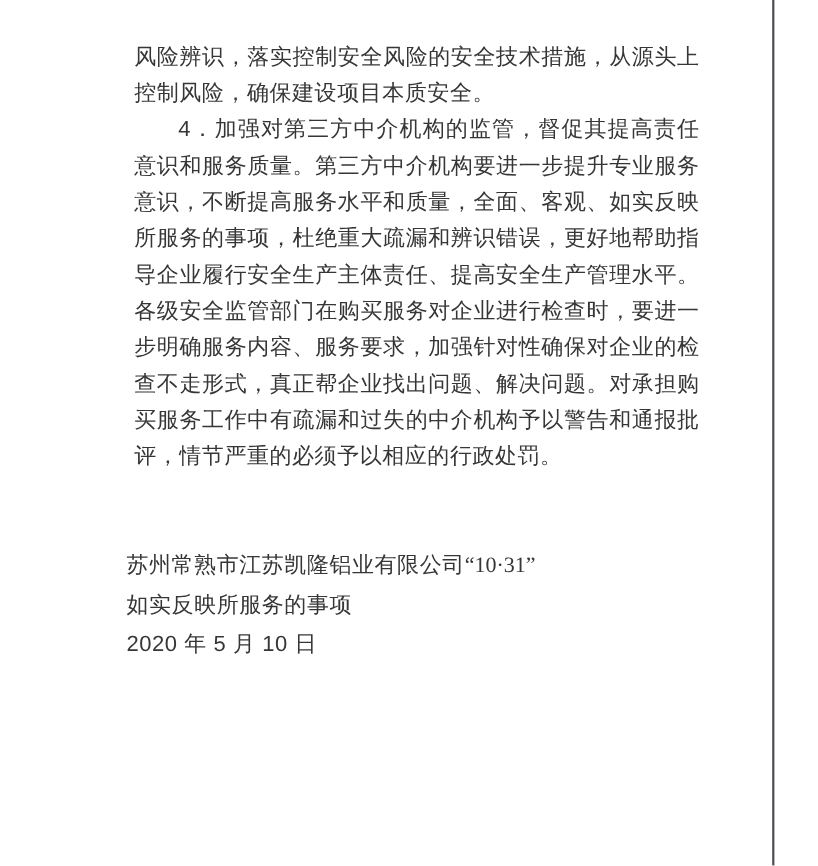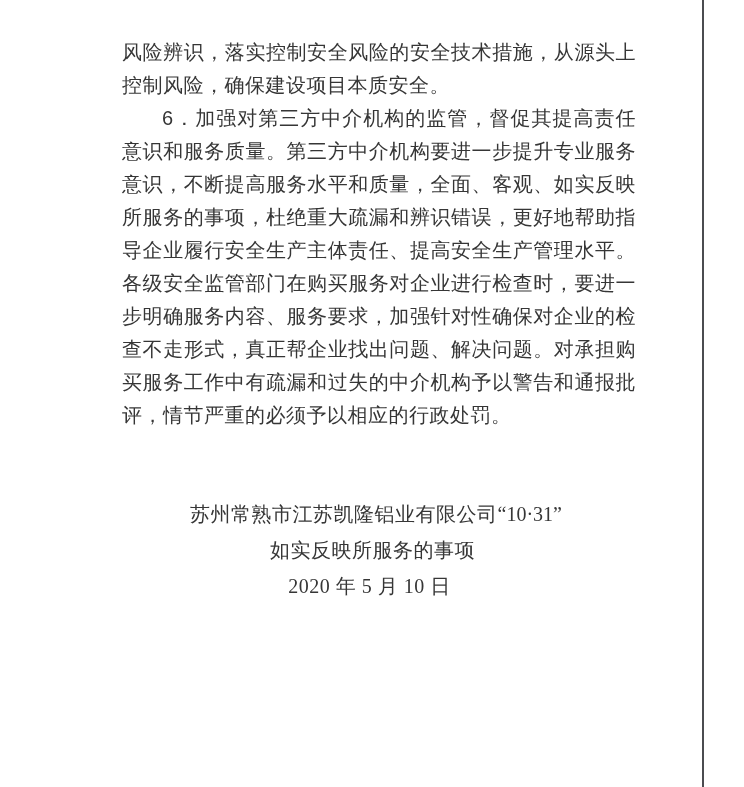--- a/index.html
+++ b/index.html
@@ -30,34 +30,34 @@
   .body-text p {
     margin: 0;
     padding: 0;
   }
   .body-text p.indent {
     text-indent: 2em;
   }
   
   .signature {
     position: absolute;
-    left: 132px;
+    left: 115px;
     top: 496px;
     width: 488px;
     font-size: 20px;
     line-height: 36px;
     letter-spacing: 0.5px;
     color: #363636;
-    text-align: center;
+    text-align: left;
   }
   .sig-line { margin: 0; }
   .sig-line2 { padding-right: 7px; }
   .sig-line3 {
     padding-right: 13px;
-    font-family: Liberation Serif, serif;
+    font-family: Liberation Sans, sans-serif;
   }
   .serif {
     font-family: "Liberation Serif", serif;
     letter-spacing: 0;
   }
   
   .page-edge {
     position: absolute;
     left: 702px;
     top: 0;
@@ -66,21 +66,21 @@
     background: #4b4c50;
   }
 </style>
 </head>
 <body>
 
 <div class="page">
 
   <div class="body-text">
     <p>风险辨识，落实控制安全风险的安全技术措施，从源头上控制风险，确保建设项目本质安全。</p>
-    <p class="indent">6．加强对第三方中介机构的监管，督促其提高责任意识和服务质量。第三方中介机构要进一步提升专业服务意识，不断提高服务水平和质量，全面、客观、如实反映所服务的事项，杜绝重大疏漏和辨识错误，更好地帮助指导企业履行安全生产主体责任、提高安全生产管理水平。各级安全监管部门在购买服务对企业进行检查时，要进一步明确服务内容、服务要求，加强针对性确保对企业的检查不走形式，真正帮企业找出问题、解决问题。对承担购买服务工作中有疏漏和过失的中介机构予以警告和通报批评，情节严重的必须予以相应的行政处罚。</p>
+    <p class="indent">4．加强对第三方中介机构的监管，督促其提高责任意识和服务质量。第三方中介机构要进一步提升专业服务意识，不断提高服务水平和质量，全面、客观、如实反映所服务的事项，杜绝重大疏漏和辨识错误，更好地帮助指导企业履行安全生产主体责任、提高安全生产管理水平。各级安全监管部门在购买服务对企业进行检查时，要进一步明确服务内容、服务要求，加强针对性确保对企业的检查不走形式，真正帮企业找出问题、解决问题。对承担购买服务工作中有疏漏和过失的中介机构予以警告和通报批评，情节严重的必须予以相应的行政处罚。</p>
   </div>
 
   <div class="signature">
     <div class="sig-line"><span>苏州常熟市江苏凯隆铝业有限公司</span><span class="serif">“10·31”</span></div>
     <div class="sig-line sig-line2">如实反映所服务的事项</div>
     <div class="sig-line sig-line3">2020 年 5 月 10 日</div>
   </div>
 
   <div class="page-edge"></div>
 

